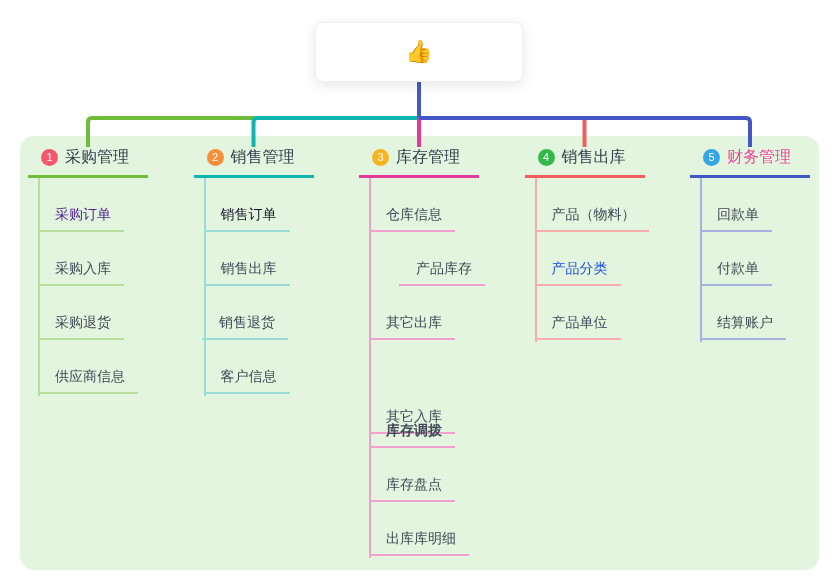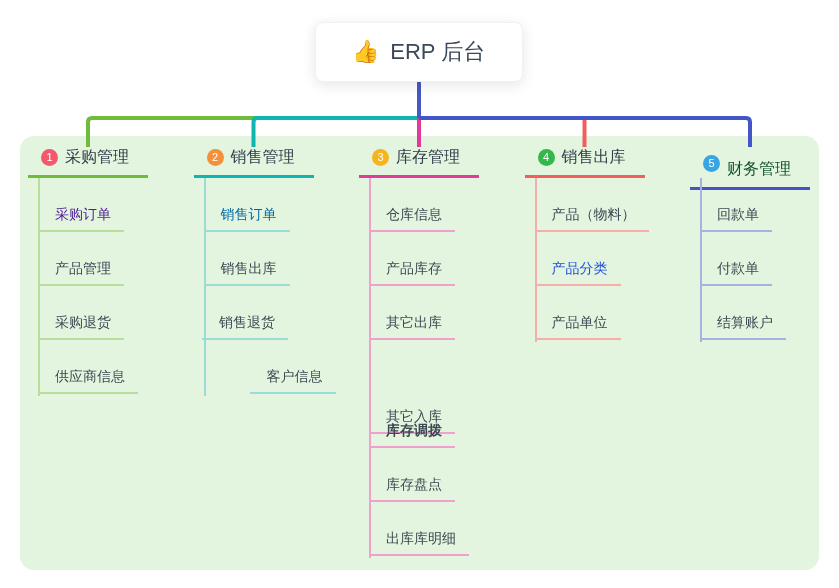--- a/index.html
+++ b/index.html
@@ -49,63 +49,62 @@
         <path d="M 419 118 H 92 Q 88 118 88 122 V 147" fill="none" stroke="#6fbc3a" stroke-width="4"></path>
         <path d="M 419 118 H 257.5 Q 253.5 118 253.5 122 V 147" fill="none" stroke="#0fb5ae" stroke-width="4"></path>
         <path d="M 419 116 V 147" fill="none" stroke="#e23a98" stroke-width="4"></path>
         <path d="M 584.5 116 V 147" fill="none" stroke="#f25e5e" stroke-width="4"></path>
         <path d="M 419 118 H 746 Q 750 118 750 122 V 147" fill="none" stroke="#4456c7" stroke-width="4"></path>
         <path d="M 419 82 V 118" fill="none" stroke="#4558c8" stroke-width="4"></path>
       </svg>
     </div>
   <div class="root-card">
     <span class="emoji">👍</span>
-    <span>ERP 后台</span>
   </div>
   <div id="branch-holder">
       <div class="branch-header" style="left: 28px; top: 146px; border-bottom-color: rgb(111, 188, 58);">
         <span class="badge" style="background: rgb(244, 88, 109);">1</span>
         <span style="color: rgb(47, 61, 73);">采购管理</span>
       </div>
       <div class="vline" style="left: 38px; top: 178px; height: 218px; background: rgb(185, 221, 155);"></div>
       <div class="child-row" style="left: 38px; top: 204px;"><span class="child-label" style="border-bottom-color: rgb(185, 221, 155); color: #4c1d95;">采购订单</span></div>
-      <div class="child-row" style="left: 38px; top: 258px;"><span class="child-label" style="border-bottom-color: rgb(185, 221, 155); color: rgb(62, 73, 84);">产品管理</span></div>
+      <div class="child-row" style="left: 38px; top: 258px;"><span class="child-label" style="border-bottom-color: rgb(185, 221, 155); color: rgb(62, 73, 84);">采购入库</span></div>
       <div class="child-row" style="left: 38px; top: 312px;"><span class="child-label" style="border-bottom-color: rgb(185, 221, 155); color: rgb(62, 73, 84);">采购退货</span></div>
       <div class="child-row" style="left: 38px; top: 366px;"><span class="child-label" style="border-bottom-color: rgb(185, 221, 155); color: rgb(62, 73, 84);">供应商信息</span></div>
       <div class="branch-header" style="left: 193.5px; top: 146px; border-bottom-color: rgb(15, 181, 174);">
         <span class="badge" style="background: rgb(246, 143, 57);">2</span>
         <span style="color: rgb(47, 61, 73);">销售管理</span>
       </div>
       <div class="vline" style="left: 203.5px; top: 178px; height: 218px; background: rgb(155, 220, 215);"></div>
-      <div class="child-row" style="left: 203.5px; top: 204px;"><span class="child-label" style="border-bottom-color: rgb(155, 220, 215); color: #0369a1;">销售订单</span></div>
+      <div class="child-row" style="left: 203.5px; top: 204px;"><span class="child-label" style="border-bottom-color: rgb(155, 220, 215); color: #0f172a;">销售订单</span></div>
       <div class="child-row" style="left: 203.5px; top: 258px;"><span class="child-label" style="border-bottom-color: rgb(155, 220, 215); color: rgb(62, 73, 84);">销售出库</span></div>
       <div class="child-row" style="left: 202px; top: 312px;"><span class="child-label" style="border-bottom-color: rgb(155, 220, 215); color: rgb(62, 73, 84);">销售退货</span></div>
-      <div class="child-row" style="left: 203.5px; top: 366px; padding-left: 46px;"><span class="child-label" style="border-bottom-color: rgb(155, 220, 215); color: rgb(62, 73, 84);">客户信息</span></div>
+      <div class="child-row" style="left: 203.5px; top: 366px;"><span class="child-label" style="border-bottom-color: rgb(155, 220, 215); color: rgb(62, 73, 84);">客户信息</span></div>
       <div class="branch-header" style="left: 359px; top: 146px; border-bottom-color: rgb(226, 58, 152);">
         <span class="badge" style="background: rgb(246, 181, 30);">3</span>
         <span style="color: rgb(47, 61, 73);">库存管理</span>
       </div>
       <div class="vline" style="left: 369px; top: 178px; height: 380px; background: rgb(240, 160, 204);"></div>
       <div class="child-row" style="left: 369px; top: 204px;"><span class="child-label" style="border-bottom-color: rgb(240, 160, 204); color: rgb(62, 73, 84);">仓库信息</span></div>
-      <div class="child-row" style="left: 369px; top: 258px;"><span class="child-label" style="border-bottom-color: rgb(240, 160, 204); color: rgb(62, 73, 84);">产品库存</span></div>
+      <div class="child-row" style="left: 369px; top: 258px; padding-left: 30px;"><span class="child-label" style="border-bottom-color: rgb(240, 160, 204); color: rgb(62, 73, 84);">产品库存</span></div>
       <div class="child-row" style="left: 369px; top: 312px;"><span class="child-label" style="border-bottom-color: rgb(240, 160, 204); color: rgb(62, 73, 84); text-align: right;">其它出库</span></div>
       <div class="child-row" style="left: 369px; top: 366px;"><span class="child-label" style="border-bottom-color: rgb(240, 160, 204); color: rgb(62, 73, 84); margin-top: 40px;">其它入库</span></div>
       <div class="child-row" style="left: 369px; top: 420px;"><span class="child-label" style="border-bottom-color: rgb(240, 160, 204); color: rgb(62, 73, 84); font-weight: bold;">库存调拨</span></div>
       <div class="child-row" style="left: 369px; top: 474px;"><span class="child-label" style="border-bottom-color: rgb(240, 160, 204); color: rgb(62, 73, 84);">库存盘点</span></div>
       <div class="child-row" style="left: 369px; top: 528px;"><span class="child-label" style="border-bottom-color: rgb(240, 160, 204); color: rgb(62, 73, 84);">出库库明细</span></div>
       <div class="branch-header" style="left: 524.5px; top: 146px; border-bottom-color: rgb(242, 94, 94);">
         <span class="badge" style="background: rgb(53, 184, 75);">4</span>
         <span style="color: rgb(47, 61, 73);">销售出库</span>
       </div>
       <div class="vline" style="left: 534.5px; top: 178px; height: 164px; background: rgb(248, 173, 173);"></div>
       <div class="child-row" style="left: 534.5px; top: 204px;"><span class="child-label" style="border-bottom-color: rgb(248, 173, 173); color: rgb(62, 73, 84);">产品（物料）</span></div>
       <div class="child-row" style="left: 534.5px; top: 258px;"><span class="child-label" style="border-bottom-color: rgb(248, 173, 173); color: #1d4ed8;">产品分类</span></div>
       <div class="child-row" style="left: 534.5px; top: 312px;"><span class="child-label" style="border-bottom-color: rgb(248, 173, 173); color: rgb(62, 73, 84);">产品单位</span></div>
       <div class="branch-header" style="left: 690px; top: 146px; border-bottom-color: rgb(68, 86, 199);">
         <span class="badge" style="background: rgb(53, 165, 229);">5</span>
-        <span style="color: #14532d; margin-top: 12px;">财务管理</span>
+        <span style="color: #ec4899;">财务管理</span>
       </div>
       <div class="vline" style="left: 700px; top: 178px; height: 164px; background: rgb(166, 179, 224);"></div>
       <div class="child-row" style="left: 700px; top: 204px;"><span class="child-label" style="border-bottom-color: rgb(166, 179, 224); color: rgb(62, 73, 84);">回款单</span></div>
       <div class="child-row" style="left: 700px; top: 258px;"><span class="child-label" style="border-bottom-color: rgb(166, 179, 224); color: rgb(62, 73, 84);">付款单</span></div>
       <div class="child-row" style="left: 700px; top: 312px;"><span class="child-label" style="border-bottom-color: rgb(166, 179, 224); color: rgb(62, 73, 84);">结算账户</span></div>
     </div>
 </div>
 
 </body></html>

